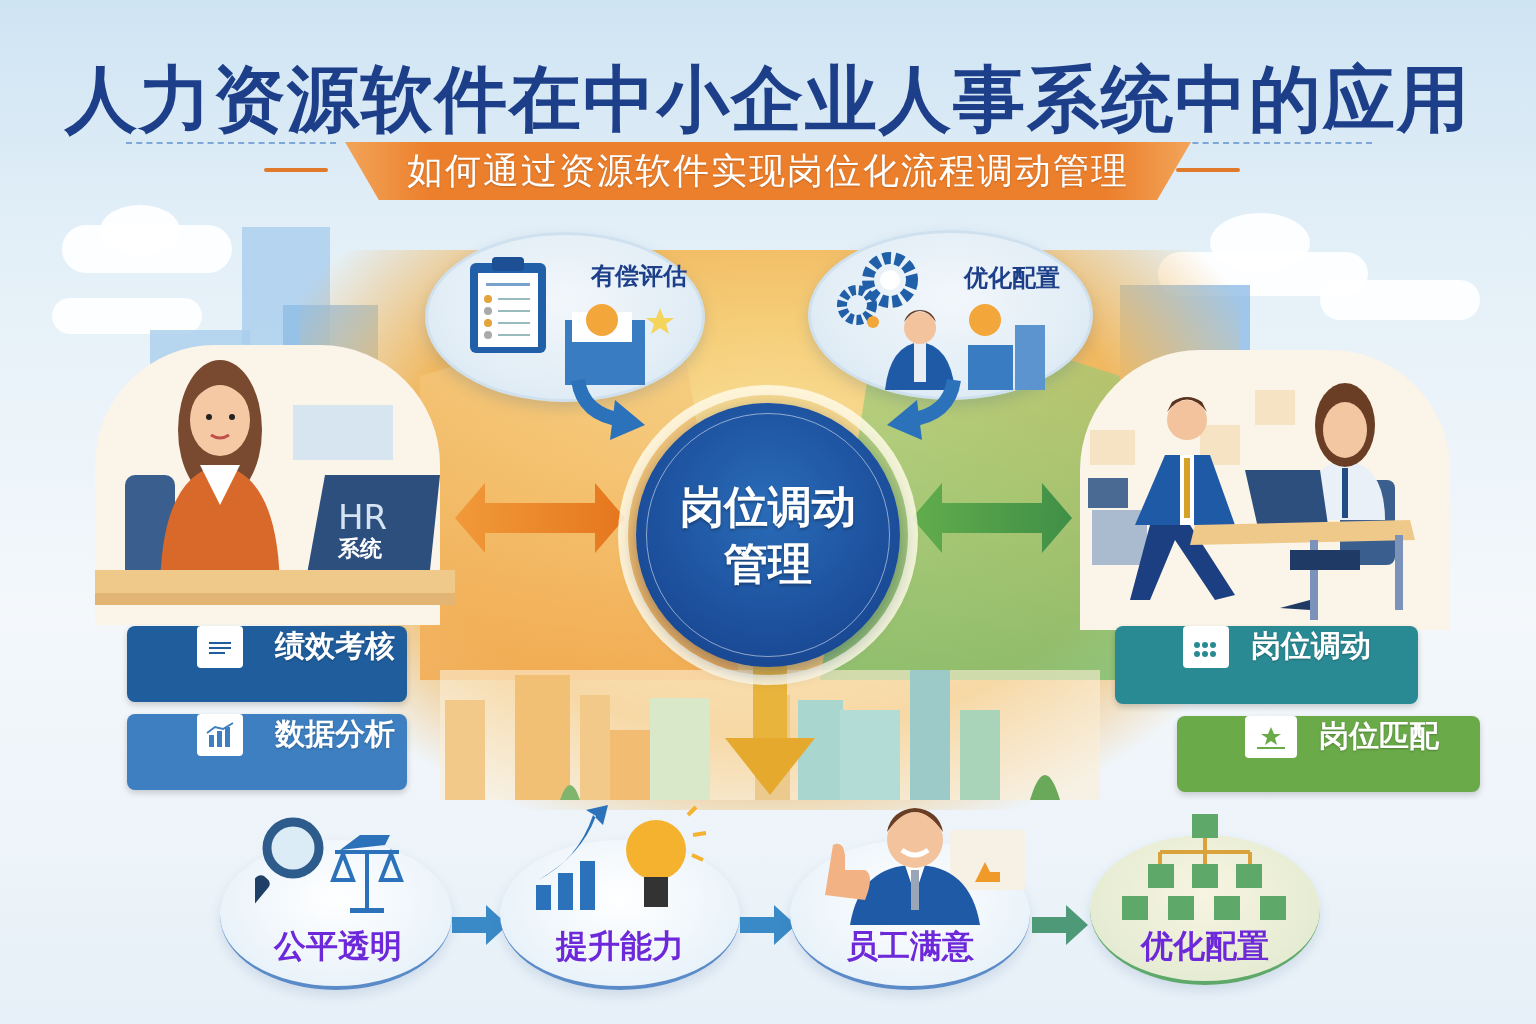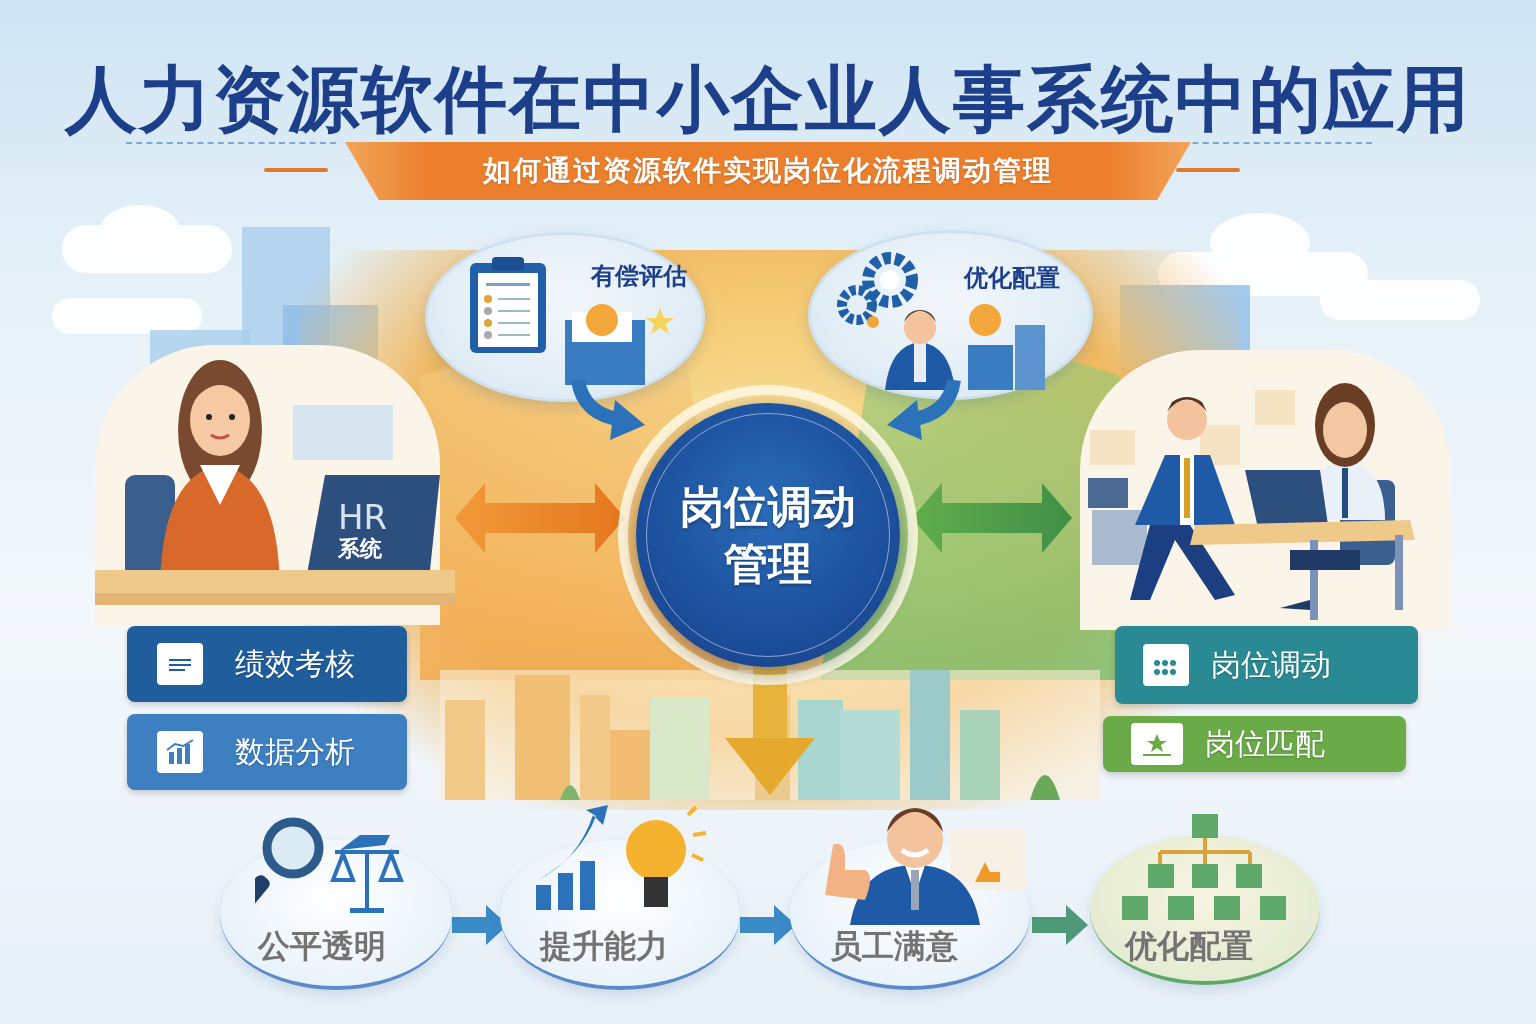--- a/index.html
+++ b/index.html
@@ -19,21 +19,21 @@
   .dash-line { height: 0; border-top: 2px dashed #7ea6d6; }
   .orange-line { height: 4px; background: #e07a2a; border-radius: 2px; }
 
   
   .banner {
     left: 345px; top: 142px; width: 846px; height: 58px;
     background: linear-gradient(90deg, #f2a55a 0%, #ec7f2c 10%, #ec7f2c 90%, #f2a55a 100%);
     clip-path: polygon(0 0, 100% 0, 96% 100%, 4% 100%);
     display: flex; align-items: center; justify-content: center;
   }
-  .banner span { color: #fff; font-size: 28px; font-weight: bold; letter-spacing: 2px; text-shadow: 0 1px 2px rgba(0,0,0,0.2); }
+  .banner span { color: #fff; font-size: 36px; font-weight: normal; letter-spacing: 2px; text-shadow: 0 1px 2px rgba(0,0,0,0.2); }
 
   
   .cloud { background: #fff; border-radius: 60px; opacity: 0.9; }
 
   
   .bldg { background: #a9cdec; opacity: 0.8; }
 
   
   .warm {
     left: 300px; top: 250px; width: 940px; height: 560px;
@@ -77,38 +77,39 @@
     box-shadow: 0 6px 18px rgba(20,50,110,0.4);
   }
   .center::after {
     content: ""; position: absolute; inset: 10px; border-radius: 50%;
     border: 1px solid rgba(255,255,255,0.5);
   }
   .center span { color: #fff; font-weight: bold; font-size: 44px; line-height: 1.3; text-shadow: 0 2px 3px rgba(0,0,0,0.3); }
 
   
   .btn {
-    display: flex; align-items: center; border-radius: 8px;
-    color: #fff; font-size: 30px; font-weight: normal;
+    display: flex; border-radius: 8px;
+    color: #fff; font-size: 30px; font-weight: bold;
     box-shadow: 0 3px 6px rgba(0,0,0,0.18);
     text-shadow: 0 1px 2px rgba(0,0,0,0.25);
+    padding-left: 40px;
   }
   .btn .ico {
     width: 46px; height: 42px; margin-left: 30px; margin-right: 32px;
     background: #fff; border-radius: 4px; display:flex; align-items:center; justify-content:center;
   }
 
   
   .step {
     border-radius: 50%;
     background: radial-gradient(ellipse at 50% 40%, #ffffff 0%, #eaf3fa 70%, #d2e4f1 100%);
     border-bottom: 4px solid #5a8ac8;
     box-shadow: 0 6px 12px rgba(60,100,150,0.15);
   }
-  .step-label { font-size: 32px; font-weight: bold; color: #737373; text-align: left; }
+  .step-label { font-size: 32px; font-weight: bold; color: #6d28d9; text-align: center; }
   .step-arrow { width: 56px; height: 40px; }
 </style>
 </head>
 <body>
 
 <div class="abs cloud" style="left:62px;top:225px;width:170px;height:48px;"></div>
 <div class="abs cloud" style="left:100px;top:205px;width:80px;height:50px;border-radius:50%;"></div>
 <div class="abs cloud" style="left:52px;top:298px;width:150px;height:36px;"></div>
 <div class="abs cloud" style="left:1158px;top:252px;width:210px;height:44px;"></div>
 <div class="abs cloud" style="left:1210px;top:213px;width:100px;height:60px;border-radius:50%;"></div>
@@ -309,21 +310,21 @@
           <circle cx="16" cy="12" r="3"></circle>
           <circle cx="24" cy="12" r="3"></circle>
           <circle cx="8" cy="21" r="3"></circle>
           <circle cx="16" cy="21" r="3"></circle>
           <circle cx="24" cy="21" r="3"></circle>
         </g>
       </svg>
   </span>
   <span>岗位调动</span>
 </div>
-<div class="abs btn" style="left:1103px;top:716px;width:303px;height:56px;background:#6aaa48;">
+<div class="abs btn" style="left:1177px;top:716px;width:303px;height:76px;background:#6aaa48;">
   <span class="ico" style="margin-left:28px;margin-right:22px;width:52px;">
     <svg width="36" height="28" viewBox="0 0 36 28">
         <polygon points="18,4 21,11 28,11 22,15 24,22 18,18 12,22 14,15 8,11 15,11" fill="#6aaa48"></polygon>
         <rect x="4" y="24" width="28" height="2" fill="#6aaa48"></rect>
       </svg>
   </span>
   <span>岗位匹配</span>
 </div>
 
 <div class="abs step" style="left:220px;top:840px;width:232px;height:150px;"></div>

